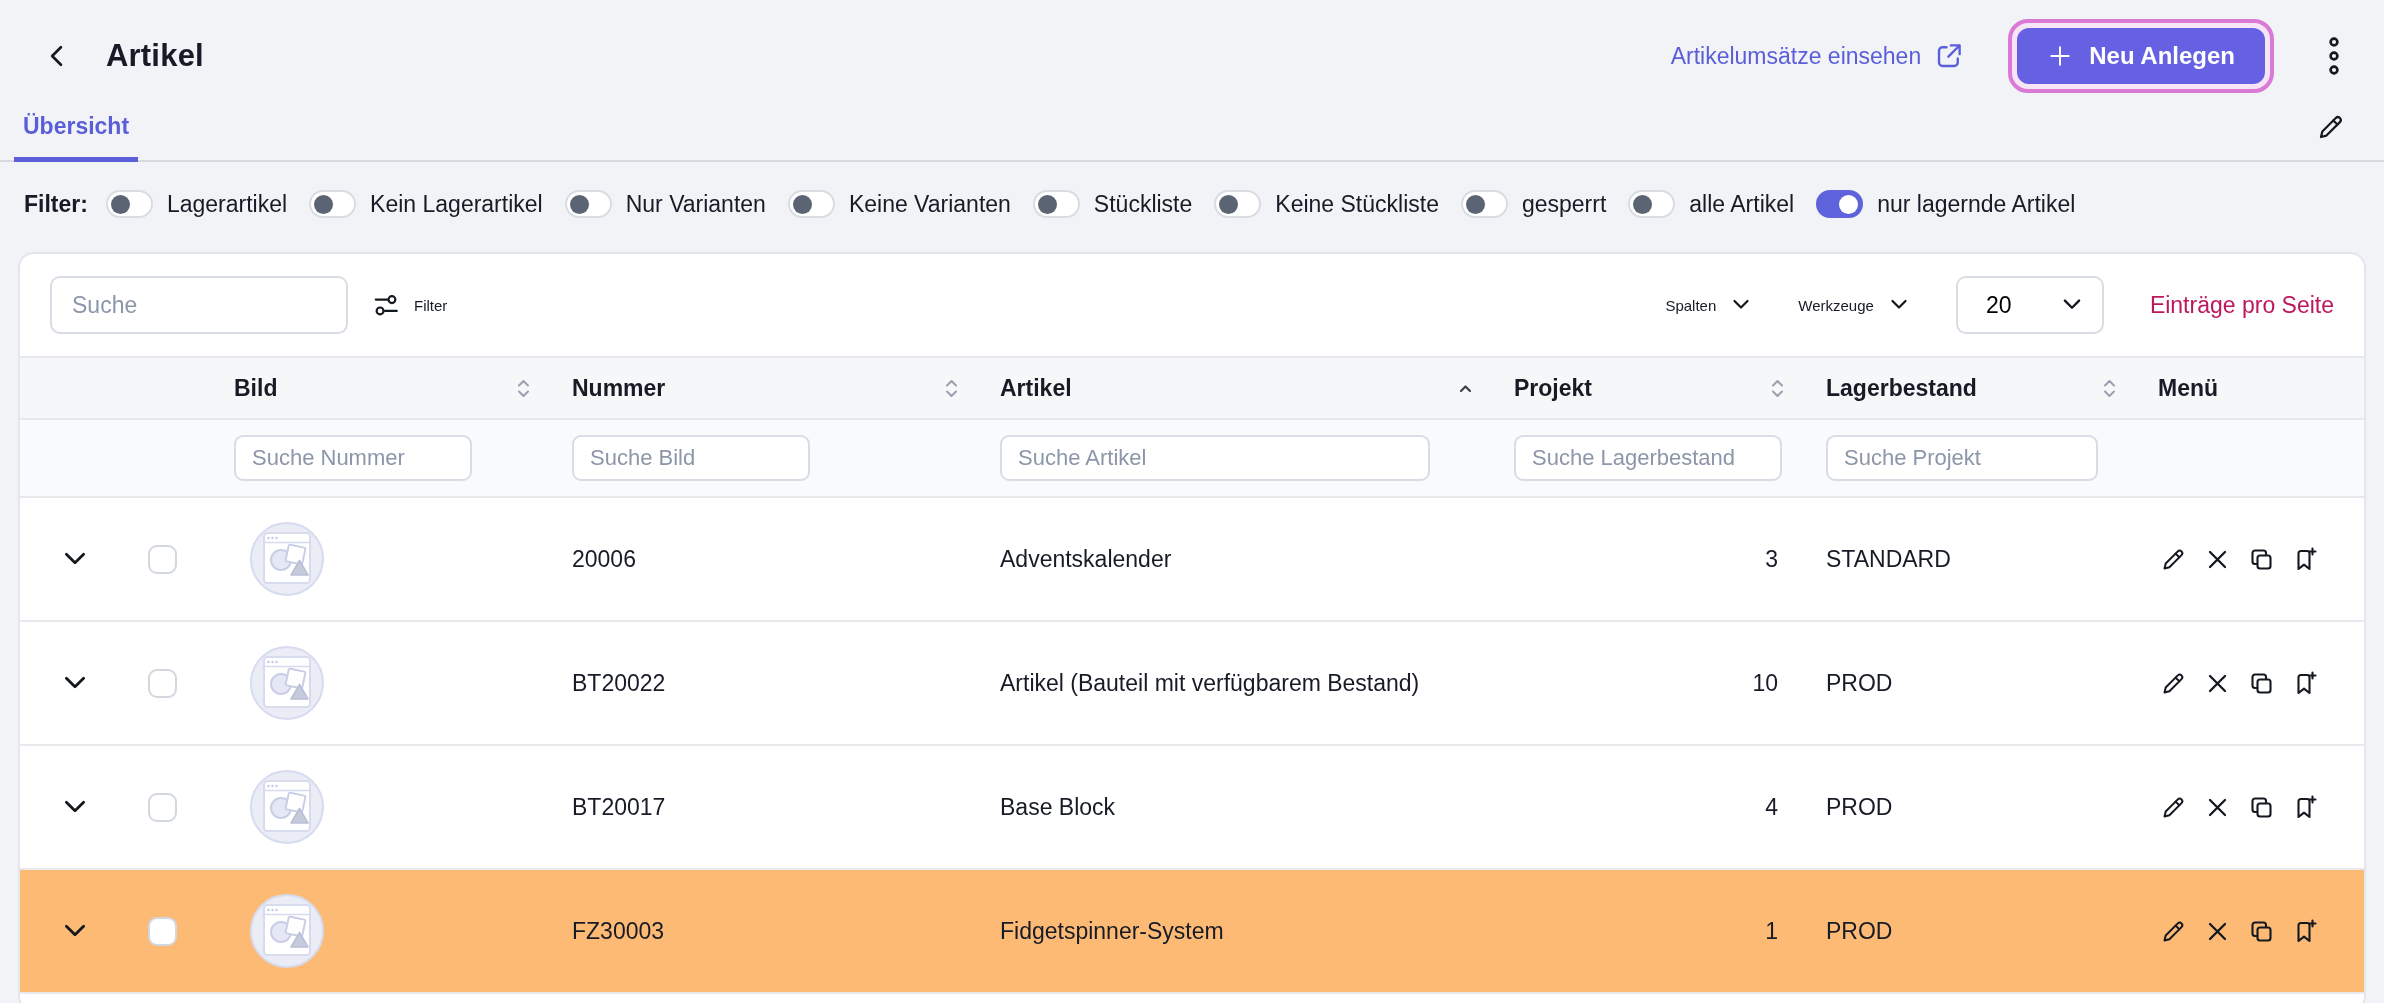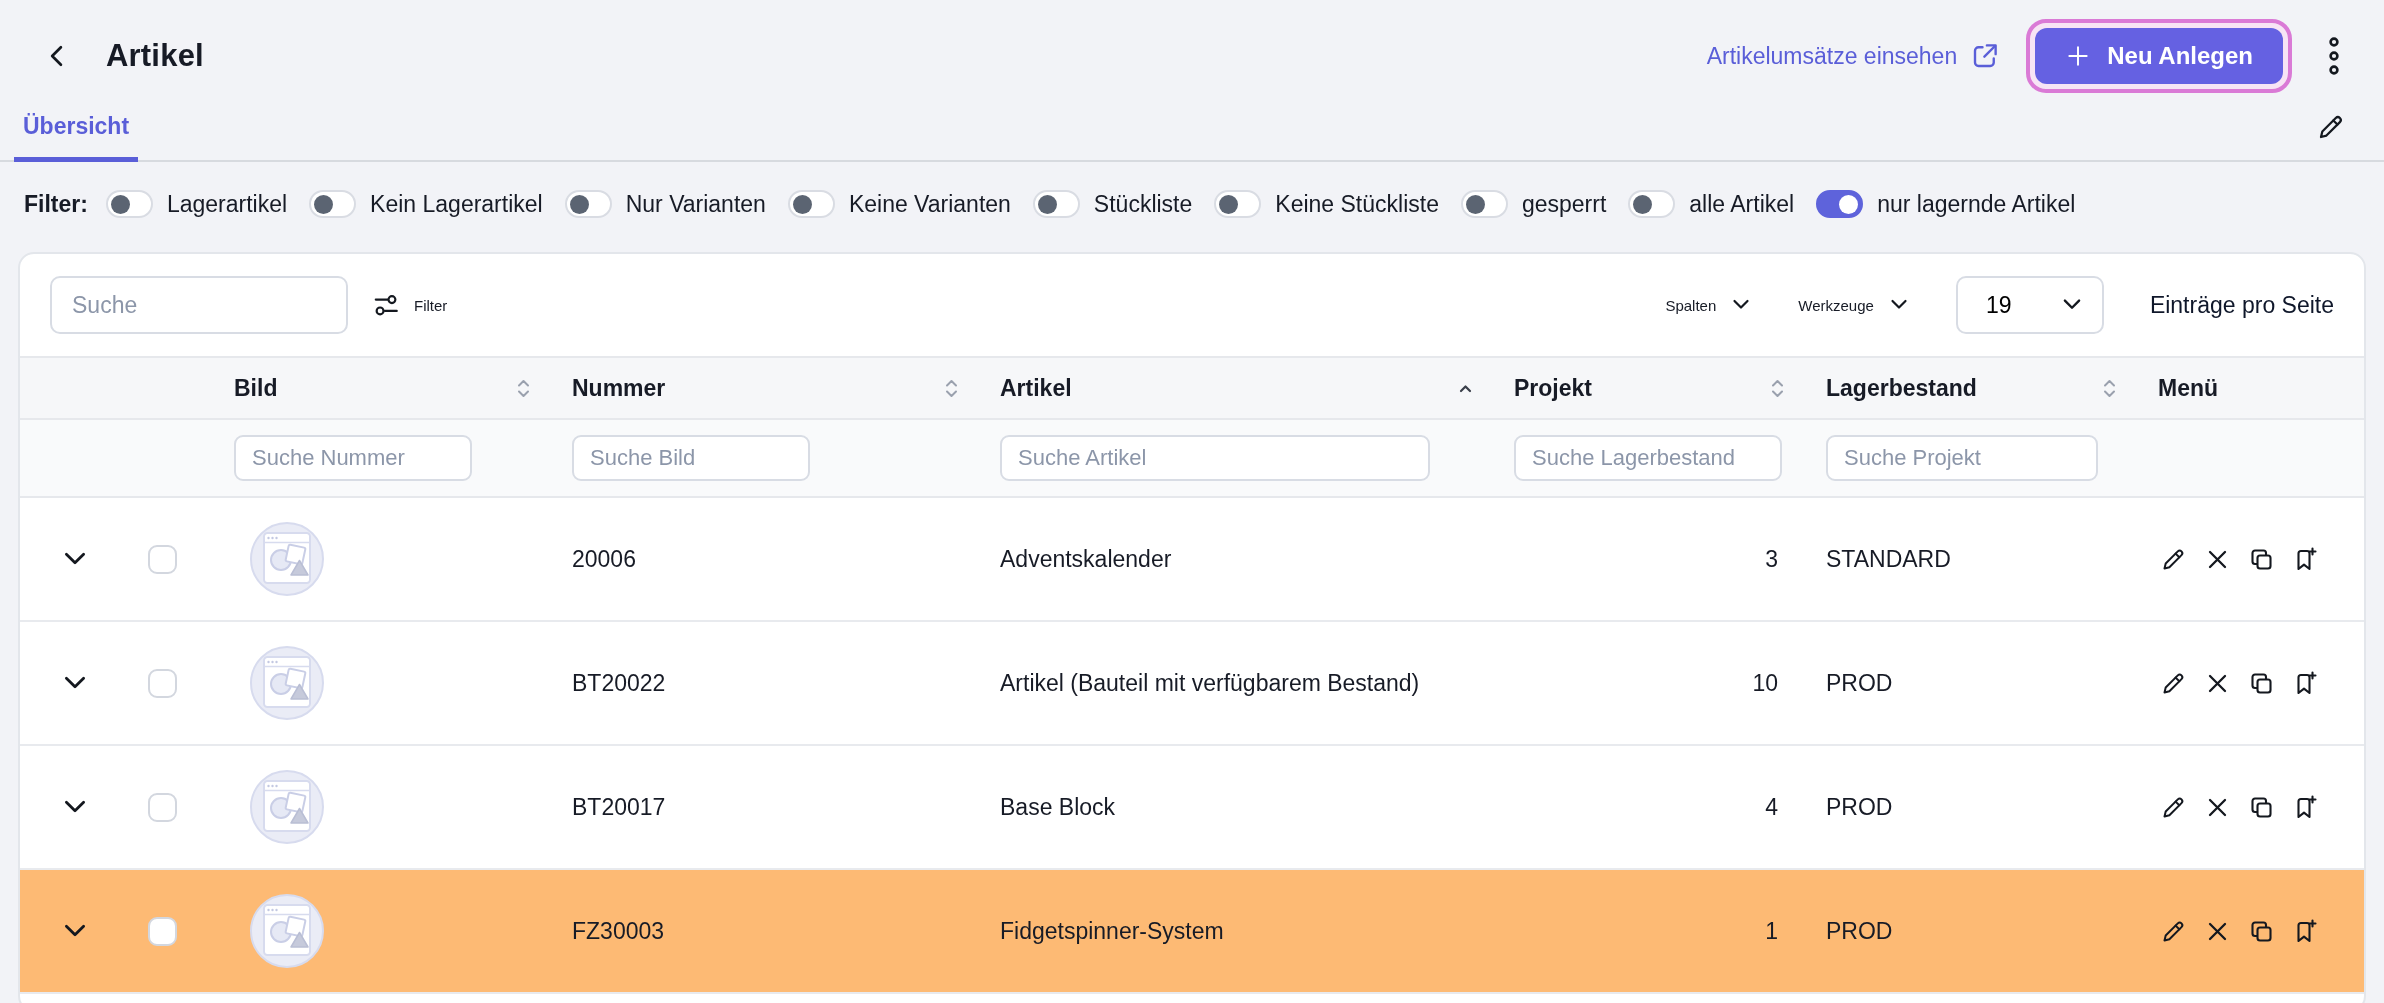--- a/index.html
+++ b/index.html
@@ -12,21 +12,21 @@
     --accent: #5a5ed8;
     --accent-btn: #6561e2;
     --ring: #da7ad6;
     --ring-halo: #f7e4f5;
   }
 
   
   .page-header { display: flex; align-items: center; padding: 24px 38px 8px 40px; height: 96px; }
   .icon-btn { background: none; border: none; cursor: pointer; display: inline-flex; align-items: center; justify-content: center; padding: 4px; }
   .page-title { font-size: 31px; font-weight: 700; margin-left: 30px; letter-spacing: .2px; }
-  .header-right { margin-left: auto; display: flex; align-items: center; gap: 26px; }
+  .header-right { margin-left: auto; display: flex; align-items: center; gap: 44px; }
   .header-link { display: inline-flex; align-items: center; gap: 13px; color: var(--accent); font-weight: 500; font-size: 23px; text-decoration: none; cursor: pointer; background: none; border: none; font-family: inherit; }
   .ring { border: 4px solid var(--ring); background: var(--ring-halo); border-radius: 20px; padding: 5px; }
   .primary-btn { display: inline-flex; align-items: center; gap: 16px; background: var(--accent-btn); color: #fff; border: none; border-radius: 12px; height: 56px; padding: 0 30px; font-size: 24px; font-weight: 700; font-family: inherit; cursor: pointer; justify-content: space-between; }
   .kebab { margin-left: 4px; }
 
   
   .tabs { display: flex; align-items: flex-end; padding: 0 34px 0 14px; border-bottom: 2px solid #d7dadf; height: 66px; }
   .tab { color: var(--accent); font-weight: 700; font-size: 23px; padding: 0 9px 17px; border-bottom: 5px solid var(--accent); margin-bottom: -2px; cursor: pointer; background: none; border-top: none; border-left: none; border-right: none; font-family: inherit; }
   .tabs .edit-corner { margin-left: auto; margin-bottom: 14px; }
 
@@ -41,21 +41,21 @@
   .toggle-label { white-space: nowrap; }
 
   
   .card { margin: 12px 18px 0; background: #fff; border: 2px solid #e3e6eb; border-radius: 16px; overflow: hidden; height: 760px; }
   .card-toolbar { display: flex; align-items: center; padding: 22px 30px; gap: 24px; }
   .search-input { width: 298px; height: 58px; border: 2px solid #d8dce4; border-radius: 10px; padding: 0 20px; font-size: 23px; font-family: inherit; color: #171b26; outline: none; }
   .search-input::placeholder, .col-search::placeholder { color: #8c96a9; }
   .tool-btn { display: inline-flex; align-items: center; gap: 14px; font-weight: 400; font-size: 15px; background: none; border: none; font-family: inherit; cursor: pointer; color: #171b26; }
   .toolbar-right { margin-left: auto; display: flex; align-items: center; gap: 46px; }
   .page-size-select { width: 148px; height: 58px; border: 2px solid #d8dce4; border-radius: 10px; padding: 0 18px 0 28px; display: inline-flex; align-items: center; justify-content: space-between; background: #fff; cursor: pointer; font-size: 23px; font-family: inherit; }
-  .muted { color: #0f172a; }
+  .muted { color: #be185d; }
 
   
   .grid { display: grid; grid-template-columns: 95px 95px 338px 428px 514px 312px 332px 1fr; align-items: center; }
   .thead { height: 64px; background: #f6f7f9; border-top: 2px solid #e6e8ec; border-bottom: 2px solid #e6e8ec; }
   .th { display: flex; align-items: center; justify-content: space-between; padding: 0 16px 0 24px; font-weight: 700; font-size: 23px; height: 100%; cursor: pointer; }
   .th .sort { display: none; color: #9aa1ae; }
   .th.sort-both .ic-sort-both { display: inline-flex; }
   .th.sort-asc .ic-sort-asc { display: inline-flex; color: #3a3f4a; }
   .search-row { height: 78px; background: #f9fafb; border-bottom: 2px solid #e6e8ec; }
   .search-cell { padding-left: 24px; }
@@ -244,21 +244,21 @@
             <use href="#i-chevron-down-sm"></use>
           </svg>
       </button>
       <button class="tool-btn">
         <span>Werkzeuge</span>
         <svg width="22" height="22" viewBox="0 0 22 22" color="#14181f">
             <use href="#i-chevron-down-sm"></use>
           </svg>
       </button>
       <button class="page-size-select">
-        <span>19</span>
+        <span>20</span>
         <svg width="24" height="24" viewBox="0 0 22 22" color="#14181f">
             <use href="#i-chevron-down-sm"></use>
           </svg>
       </button>
       <span class="muted">Einträge pro Seite</span>
     </div>
   </div>
 
   <div class="grid thead">
     <div></div>

